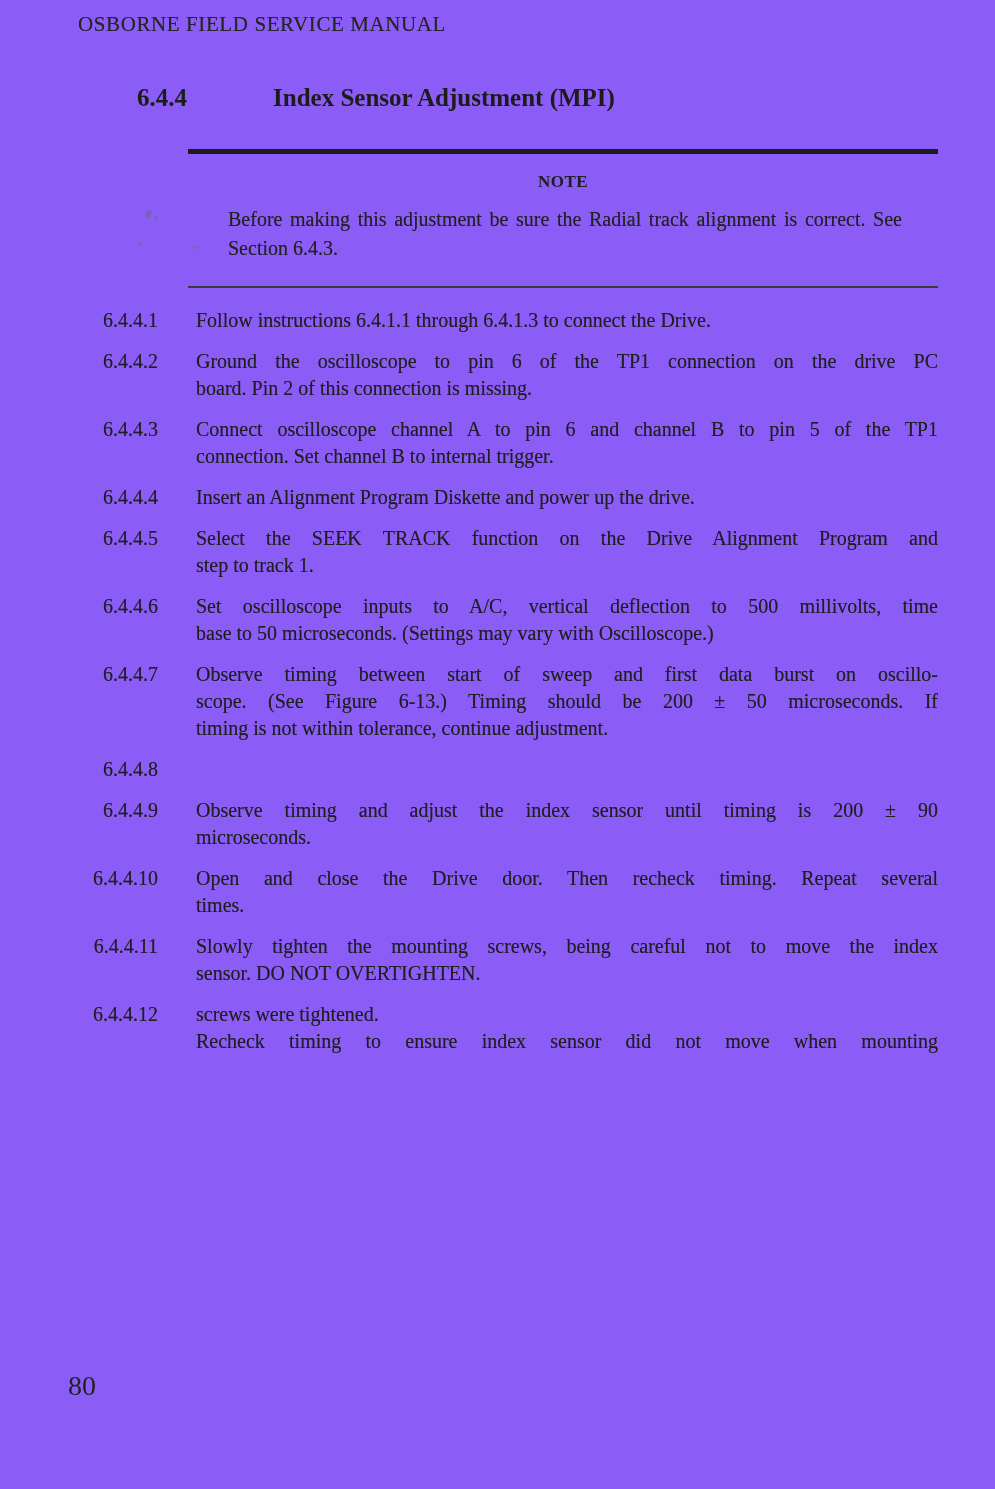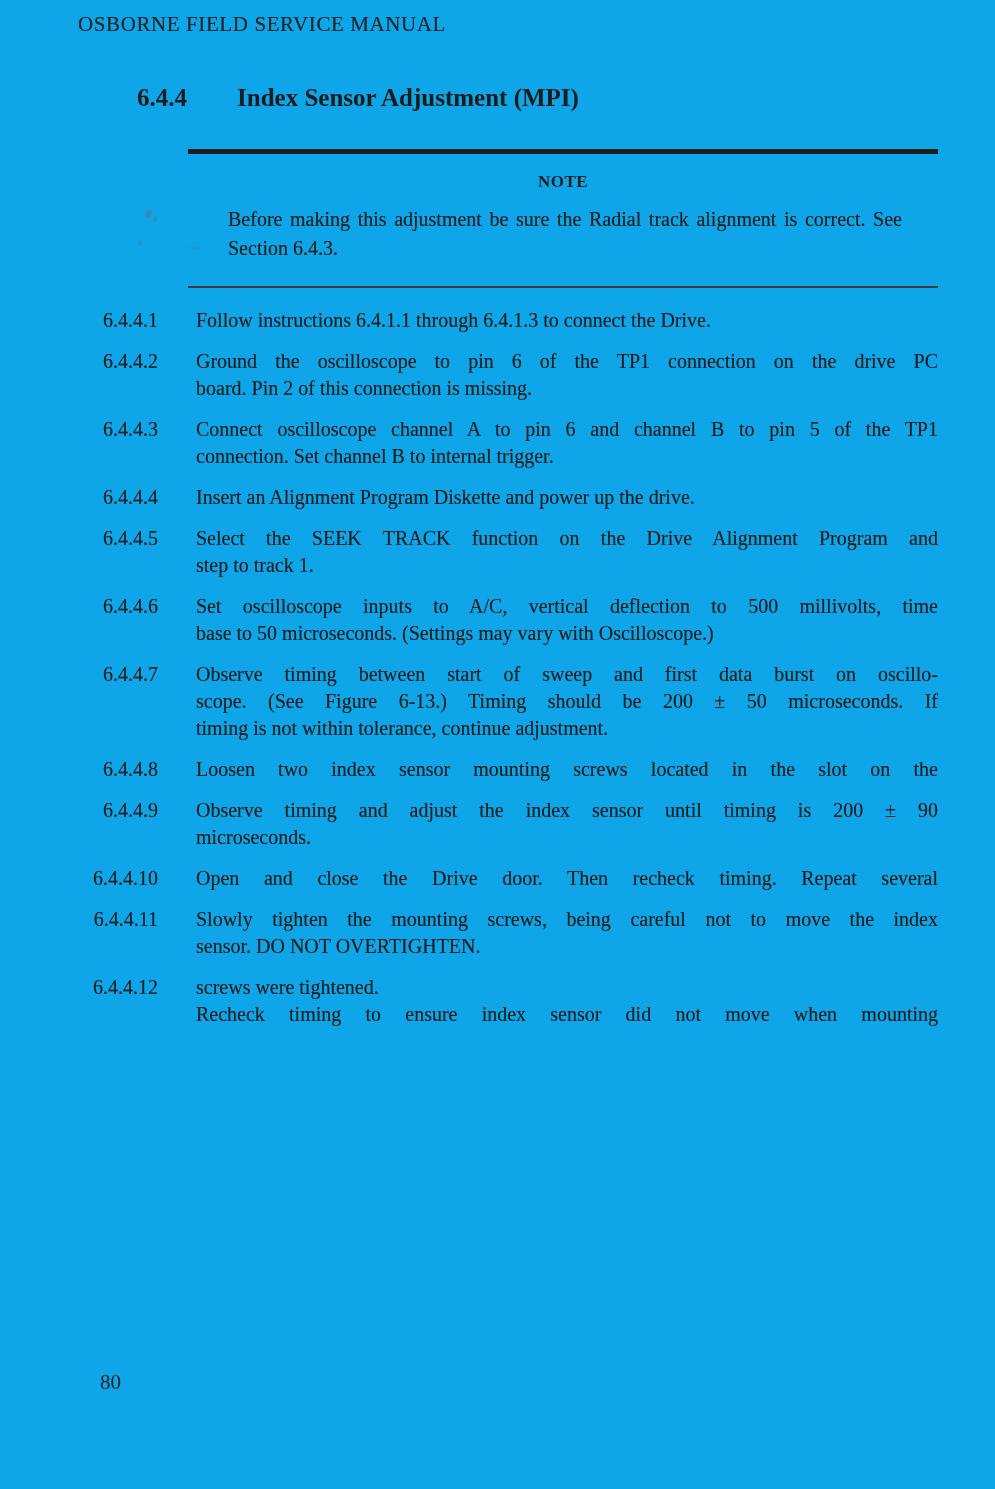--- a/index.html
+++ b/index.html
@@ -5,21 +5,21 @@
   html, body {
     margin: 0;
     padding: 0;
     background: #e8e8e6;
   }
   .page {
     position: relative;
     width: 995px;
     height: 1489px;
     margin: 0 auto;
-    background: #0ea5e9;
+    background: #8b5cf6;
     color: #1f1f1f;
     font-family: "Liberation Serif", "DejaVu Serif", serif;
     overflow: hidden;
   }
   
   .running-header {
     position: absolute;
     left: 78px;
     top: 12px;
     font-size: 21px;
@@ -37,20 +37,21 @@
     color: #1c1c1c;
     display: flex;
   }
   .section-heading .sec-num {
     width: 100px;
     flex: 0 0 100px;
     margin-left: 44px;
   }
   .section-heading .sec-title {
     white-space: nowrap;
+    margin-left: 36px;
   }
   
   .note-rule-top {
     position: absolute;
     left: 188px;
     top: 149px;
     width: 750px;
     height: 5px;
     background: #1c1c1c;
   }
@@ -107,23 +108,22 @@
   .line { text-align: left; }
   .line.just {
     text-align: justify;
     text-align-last: justify;
   }
   
   .page-number {
     position: absolute;
     left: 68px;
     top: 1370px;
-    font-size: 21px;
+    font-size: 28px;
     color: #222;
-    margin-left: 32px;
   }
   
   .artifact {
     position: absolute;
     background: #6b6b66;
     opacity: 0.55;
   }
   .artifact.a1 { left: 146px; top: 210px; width: 5px; height: 8px; transform: rotate(28deg); border-radius: 2px; opacity: 0.45; }
   .artifact.a2 { left: 154px; top: 216px; width: 3px; height: 6px; transform: rotate(15deg); border-radius: 2px; opacity: 0.35; }
   .artifact.a3 { left: 138px; top: 241px; width: 4px; height: 5px; transform: rotate(-20deg); border-radius: 2px; opacity: 0.3; }
@@ -209,36 +209,36 @@
     <div class="body">
           <div class="line just">Observe timing between start of sweep and first data burst on oscillo-</div>
           <div class="line just">scope. (See Figure 6-13.) Timing should be 200 ± 50 microseconds. If</div>
           <div class="line">timing is not within tolerance, continue adjustment.</div>
         </div>
   </div>
 
   <div class="step">
     <div class="num">6.4.4.8</div>
     <div class="body">
-          <div class="line just">Loosen two index sensor mounting screws located in the slot on the</div>
         </div>
   </div>
 
   <div class="step">
     <div class="num">6.4.4.9</div>
     <div class="body">
           <div class="line just">Observe timing and adjust the index sensor until timing is 200 ± 90</div>
           <div class="line">microseconds.</div>
         </div>
   </div>
 
   <div class="step">
     <div class="num">6.4.4.10</div>
     <div class="body">
           <div class="line just">Open and close the Drive door. Then recheck timing. Repeat several</div>
+          <div class="line">times.</div>
         </div>
   </div>
 
   <div class="step">
     <div class="num">6.4.4.11</div>
     <div class="body">
           <div class="line just">Slowly tighten the mounting screws, being careful not to move the index</div>
           <div class="line">sensor. DO NOT OVERTIGHTEN.</div>
         </div>
   </div>

